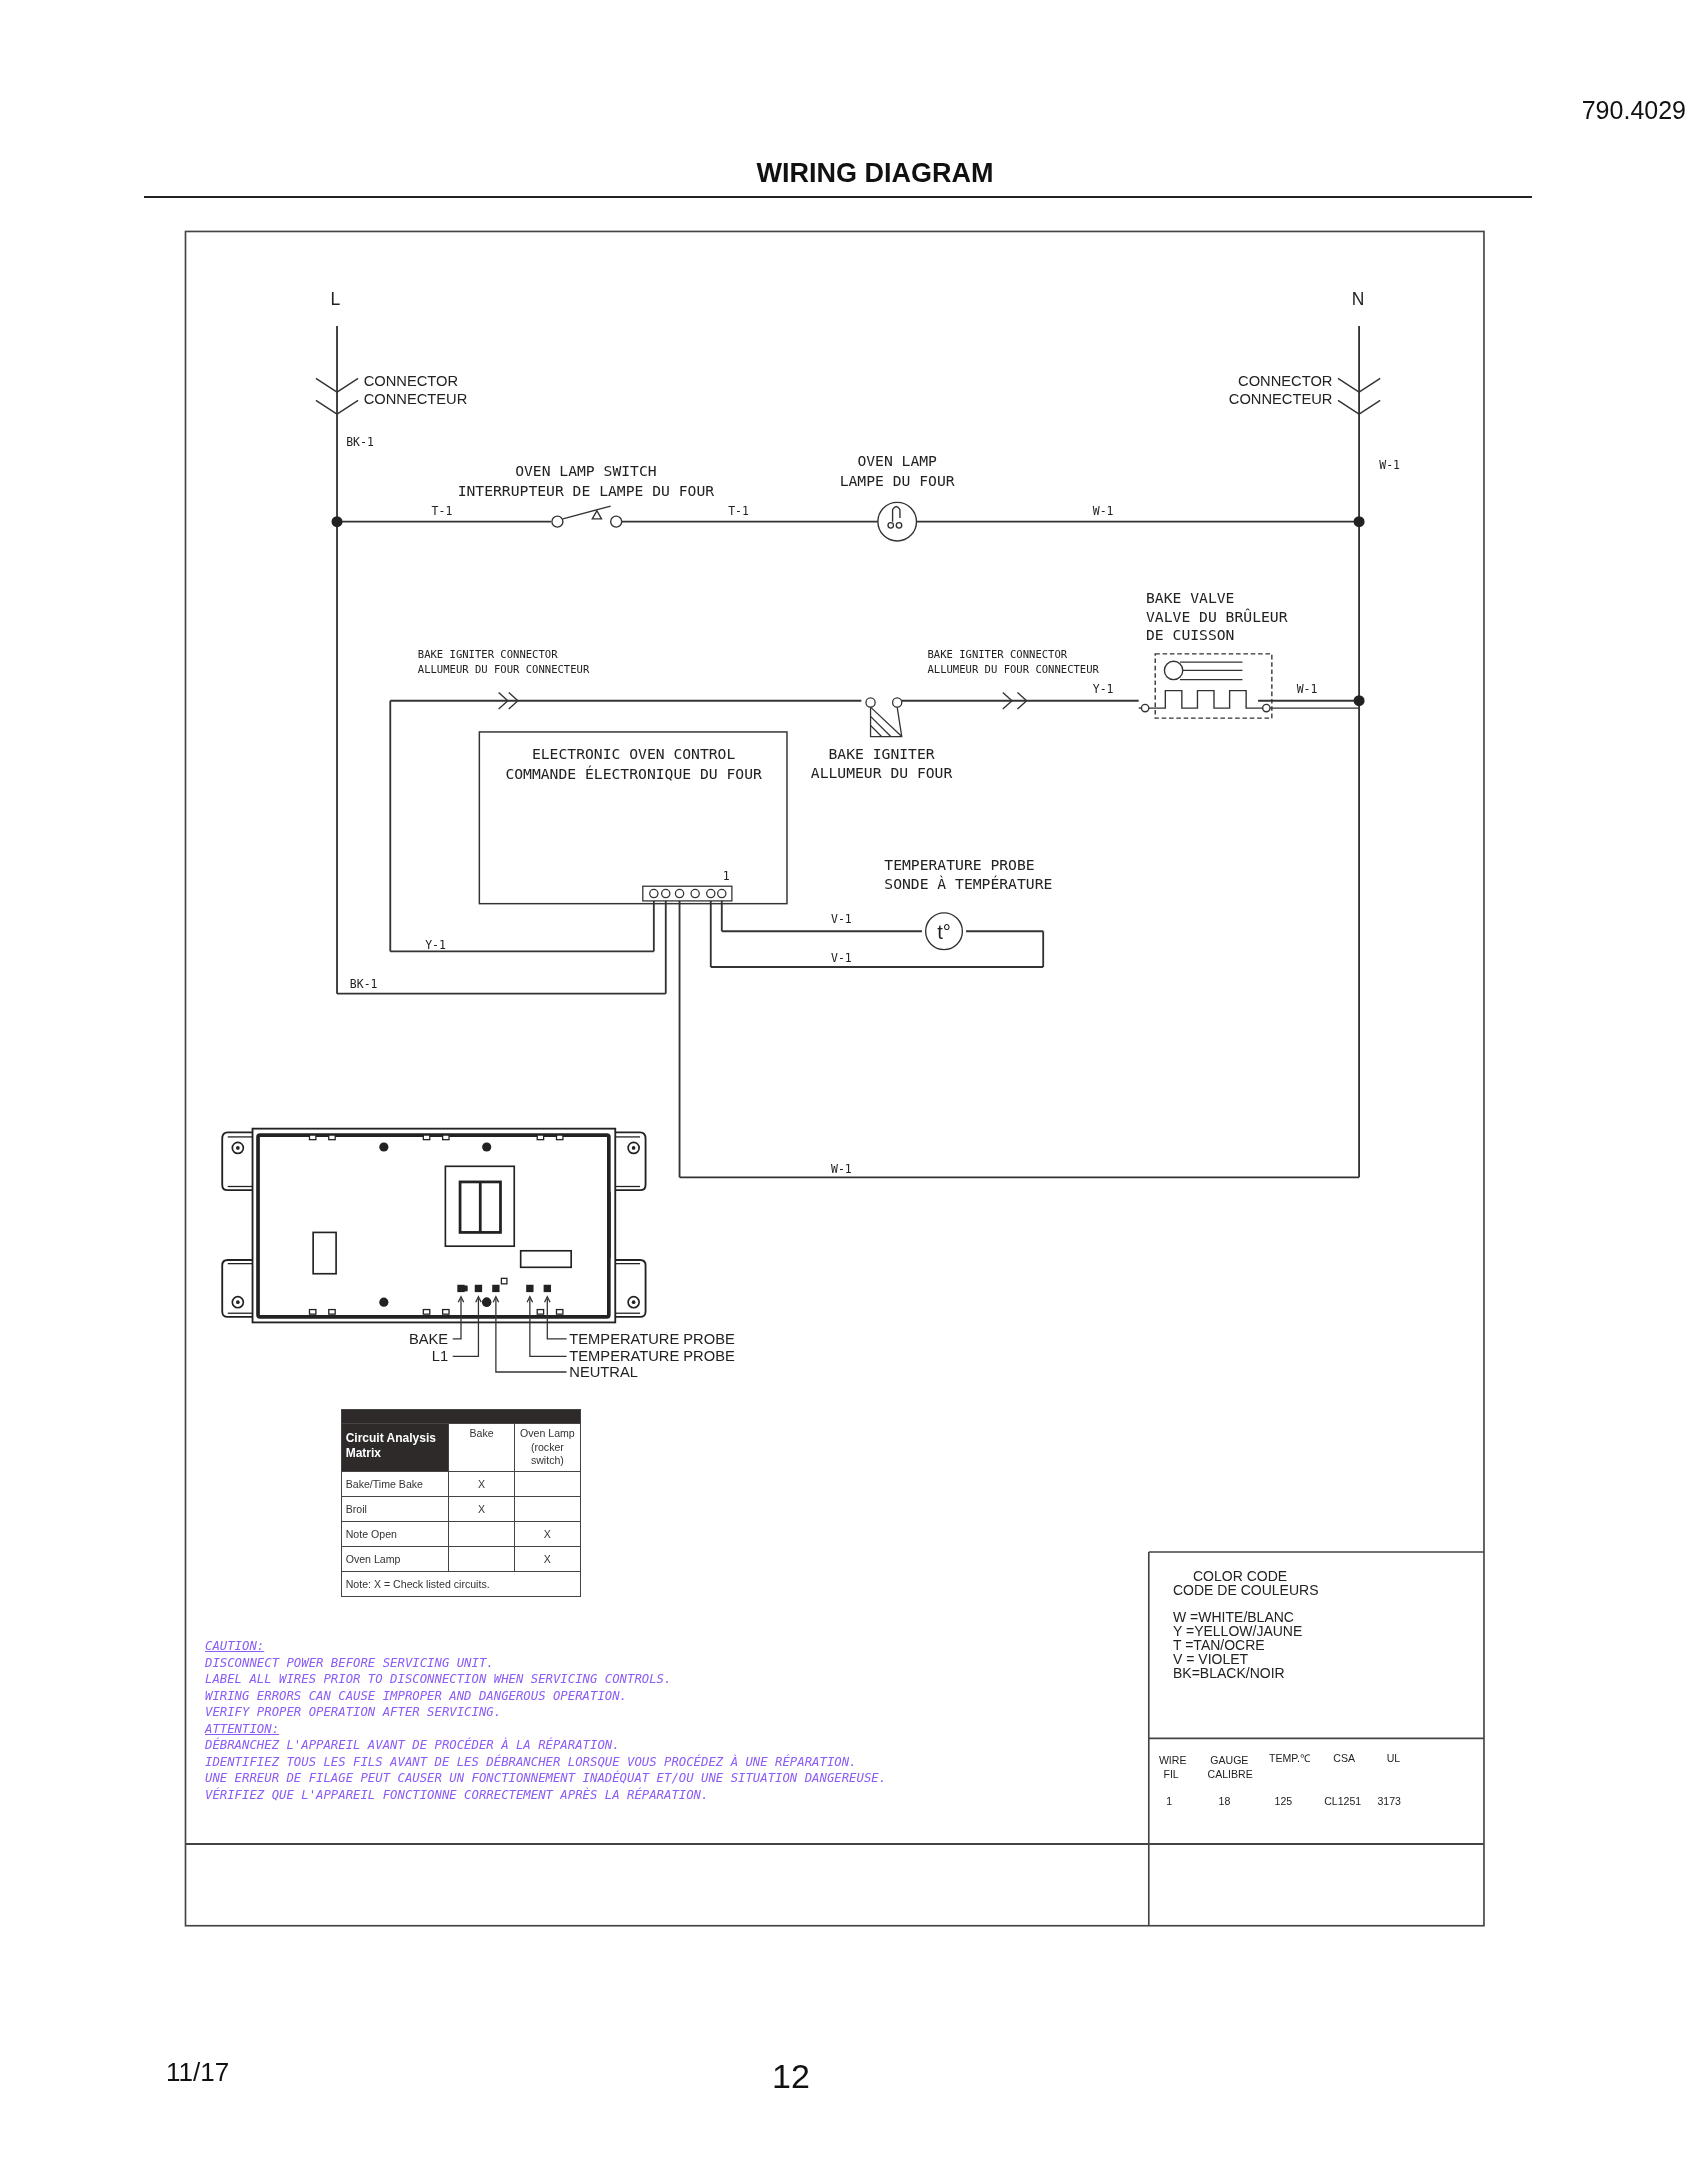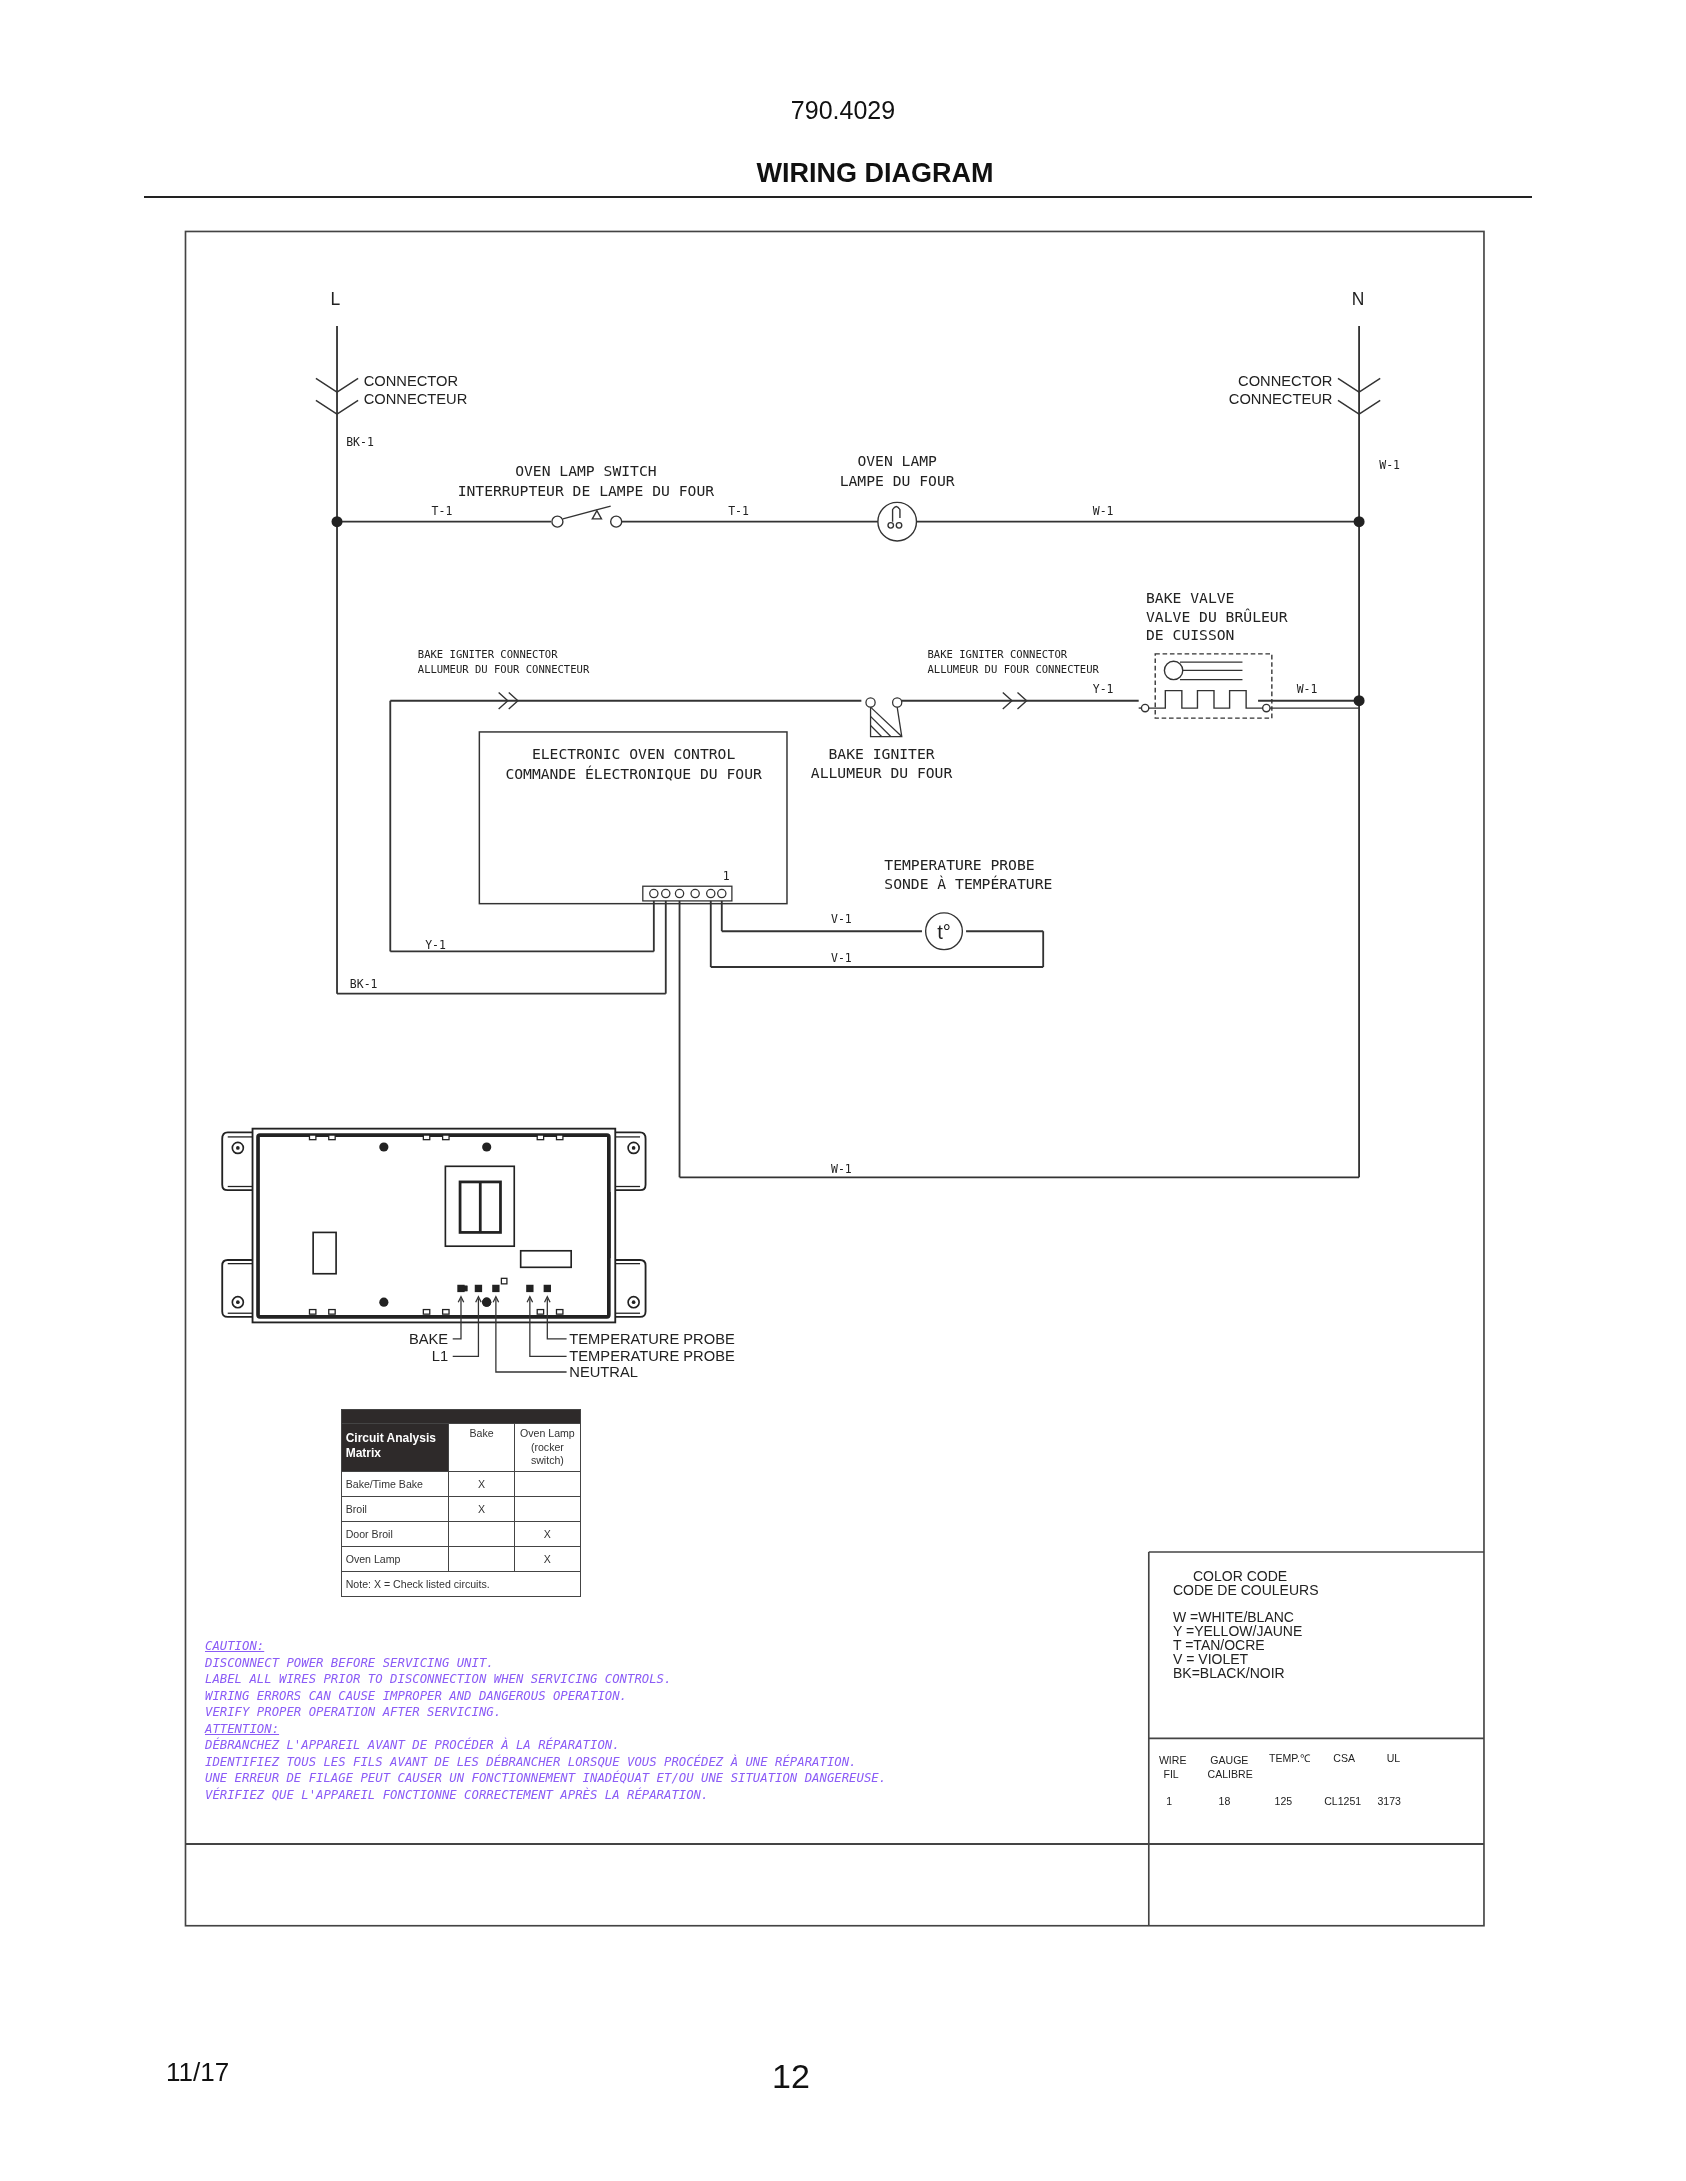--- a/index.html
+++ b/index.html
@@ -1,18 +1,18 @@
 <!DOCTYPE html>
 <html style="font-size:14.7px"><head>
 <meta charset="utf-8">
 <style>
   html, body { margin:0; padding:0; background:#ffffff; }
   body { width:1686px; height:2182px; position:relative; overflow:hidden; font-family:"Liberation Sans", sans-serif; color:#111; }
   .abs { position:absolute; }
-  .model { left:0; width:1686px; top:96px; text-align:center; font-size:25px; }
+  .model { left:0; width:1686px; top:96px; text-align:right; font-size:25px; }
   .title { left:0; width:1686px; top:158px; text-align:center; font-size:27px; font-weight:bold;padding-left:32px; }
   .rule { left:144px; top:196px; width:1388px; height:1.8px; background:#222; }
   .footer-date { left:166px; top:2057px; font-size:26px; }
   .footer-page { left:772px; top:2057px; font-size:34px; }
   svg text { font-family:"DejaVu Sans Mono", "Liberation Mono", monospace; fill:#222; }
   .lbl { font-size:16px; }
   .lblsm { font-size:12.5px; }
   .lblxs { font-size:11.5px; }
   .sans { font-family:"Liberation Sans", sans-serif !important; }
   .matrix { left:341px; top:1409px; width:240px; border-collapse:collapse; font-family:"Liberation Sans", sans-serif; font-size:10.6px; color:#333; }
@@ -300,21 +300,21 @@
     <td>Bake/Time Bake</td>
     <td class="center">X</td>
     <td class="center"></td>
   </tr>
   <tr>
     <td>Broil</td>
     <td class="center">X</td>
     <td class="center"></td>
   </tr>
   <tr>
-    <td>Door Broil</td>
+    <td>Note Open</td>
     <td class="center"></td>
     <td class="center">X</td>
   </tr>
   <tr>
     <td>Oven Lamp</td>
     <td class="center"></td>
     <td class="center">X</td>
   </tr>
   <tr>
     <td colspan="3">Note: X = Check listed circuits.</td>

